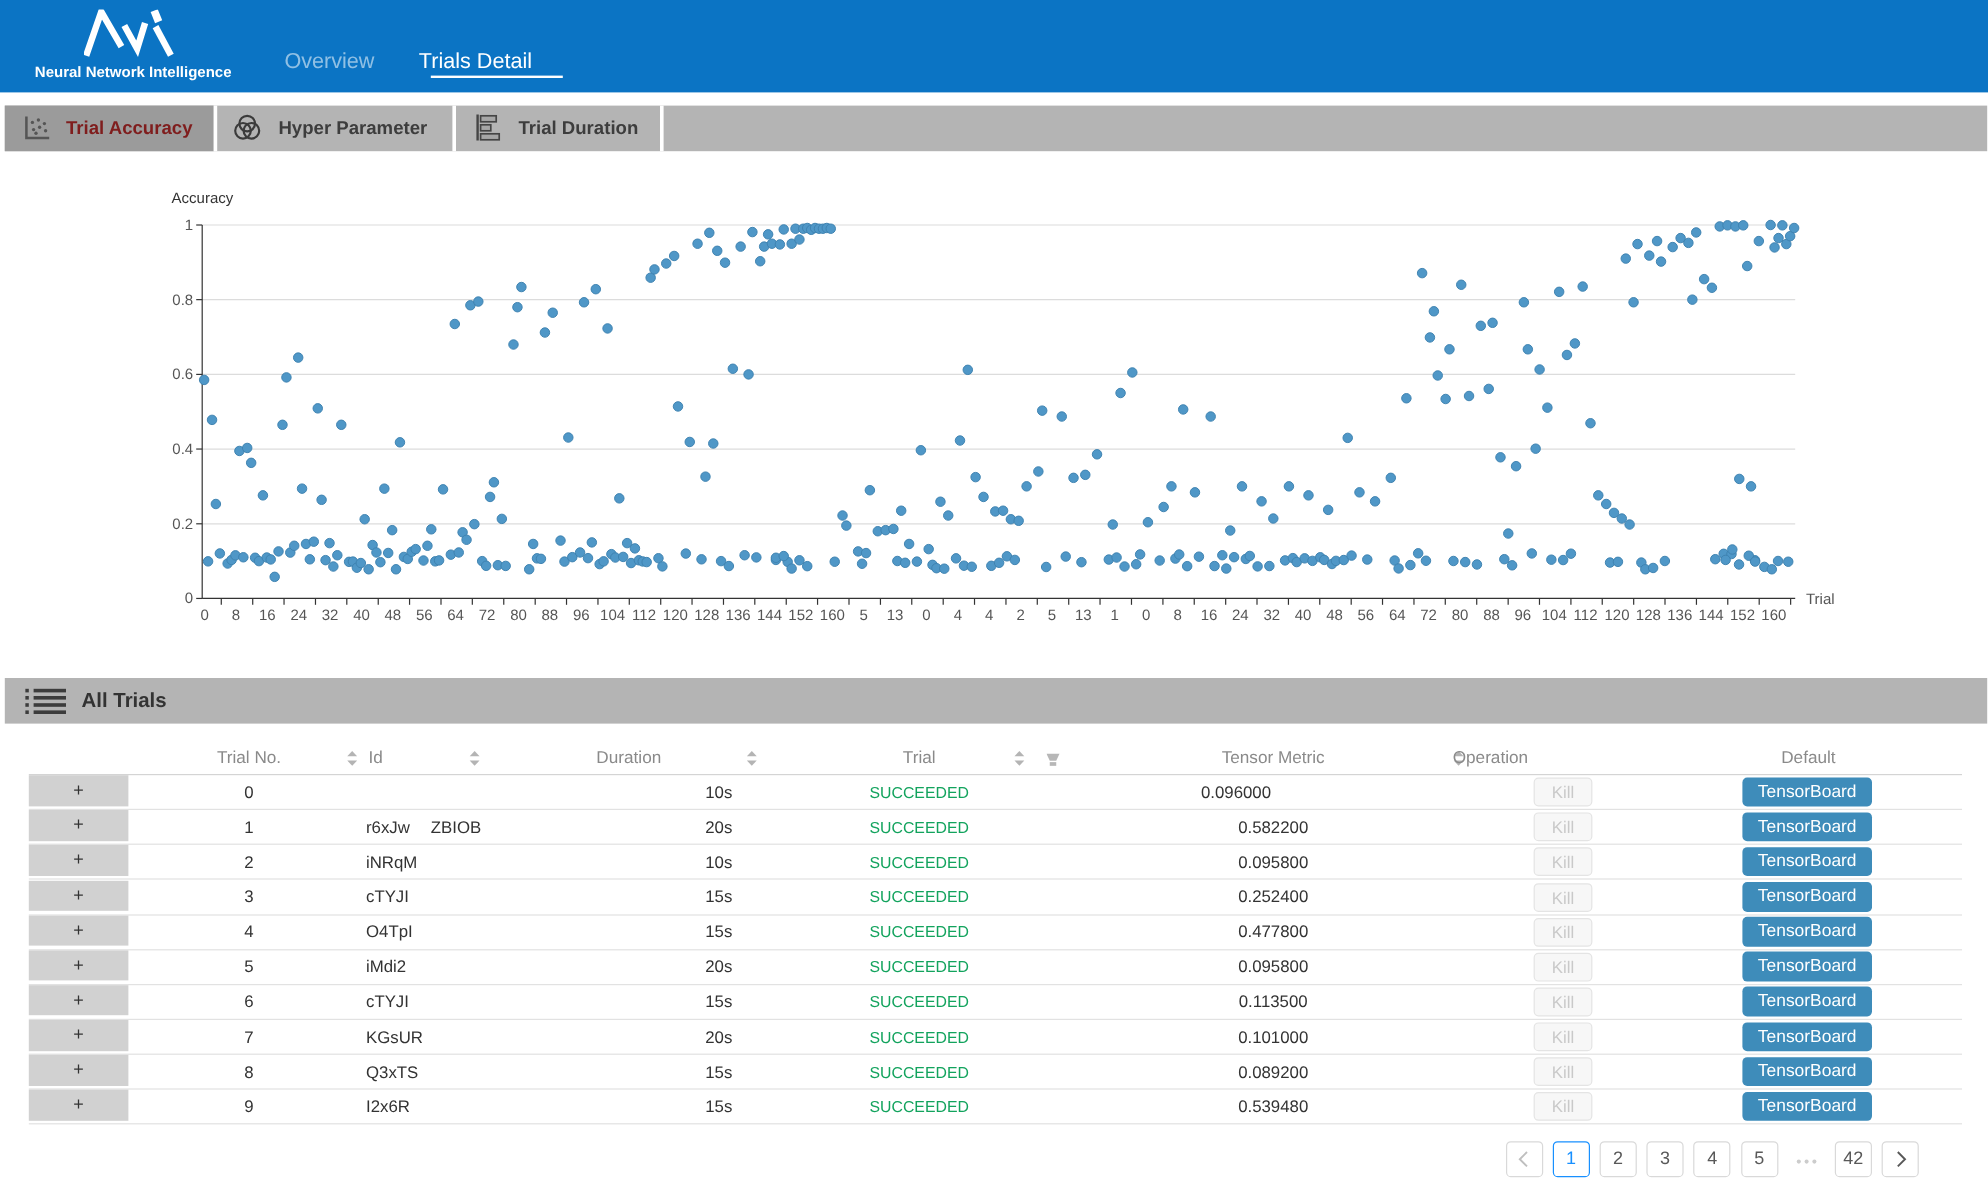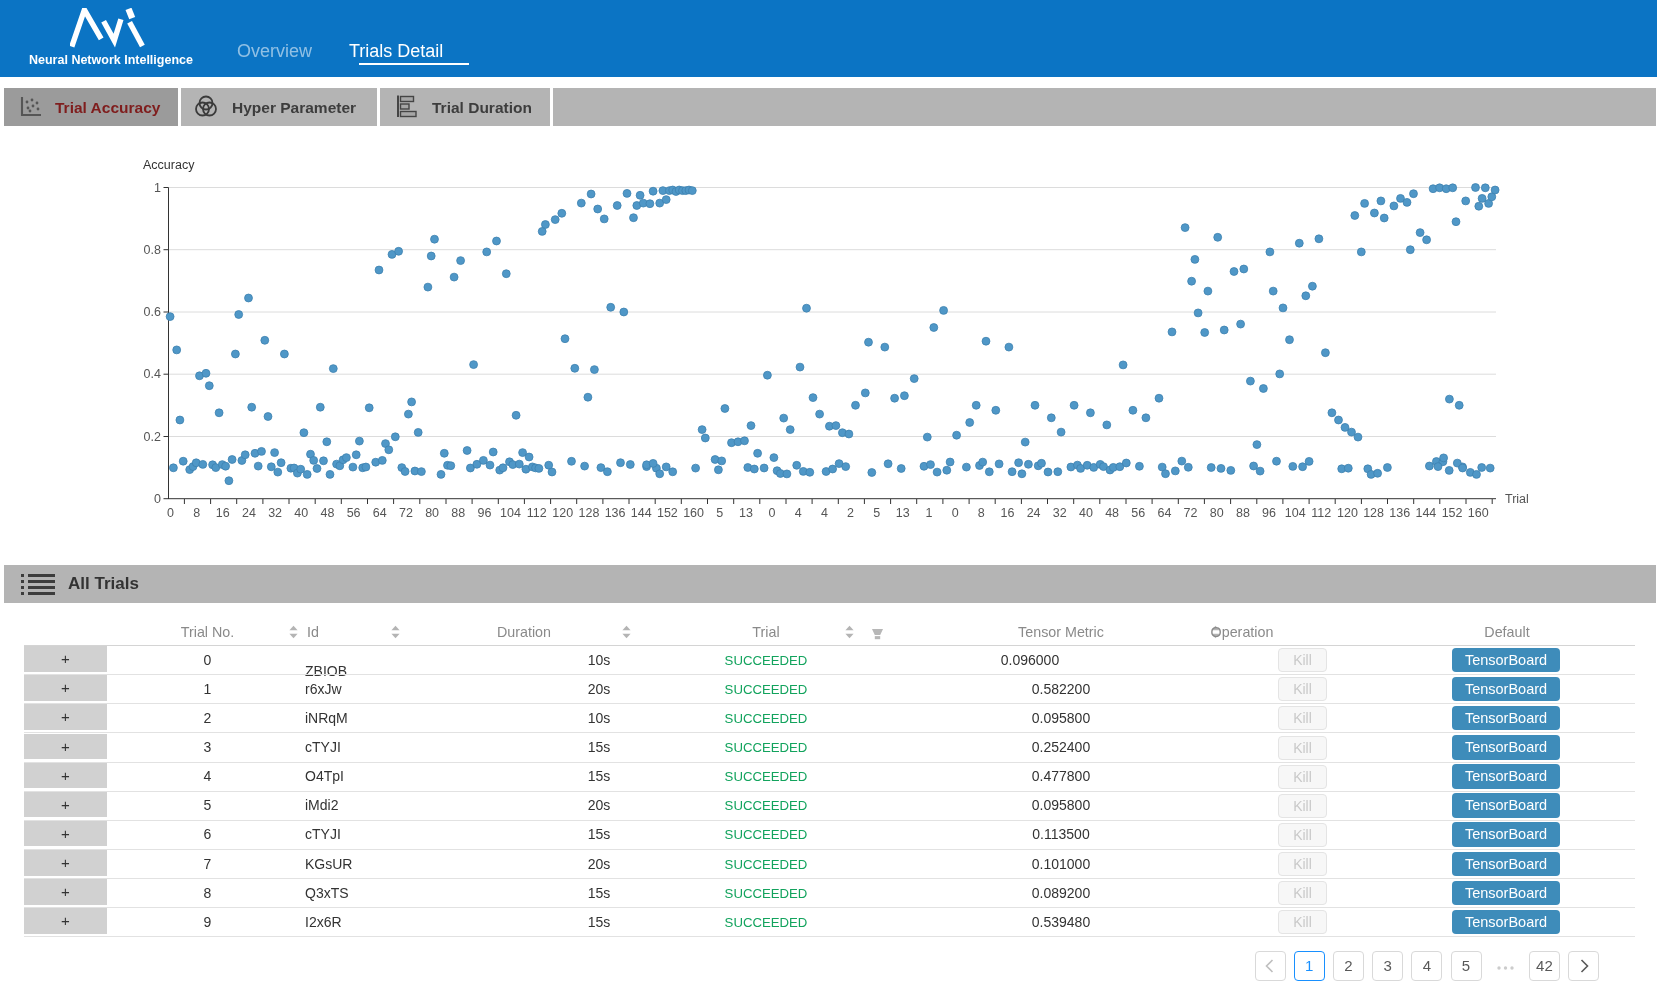--- a/index.html
+++ b/index.html
@@ -595,21 +595,21 @@
 <div style="position:absolute;left:1211px;top:624.5px;width:9px;height:14px"><svg width="9" height="14" viewBox="0 0 9 14">
       <path d="M4.5 0.8 L8.6 5.2 L0.4 5.2 Z" fill="#b4b4b4"></path>
       <path d="M4.5 13.2 L8.6 8.8 L0.4 8.8 Z" fill="#b4b4b4"></path>
     </svg></div>
 <div class="thead tc" style="left:1142px;width:200px">Operation</div>
 <div class="thead tc" style="left:1407px;width:200px">Default</div>
 <div class="hline"></div>
 
 <div class="exp" style="top:646.0px">+</div>
 <div class="cell tc" style="left:107px;width:201px;top:645.5px">0</div>
-<div class="cell" style="left:305px;width:150px;top:657px;text-align:left">ZBIOB</div>
+<div class="cell" style="left:305px;width:150px;top:675px;text-align:center">ZBIOB</div>
 <div class="cell tc" style="left:497px;width:204px;top:645.5px">10s</div>
 <div class="cell tc grn" style="left:666px;width:200px;top:645.5px">SUCCEEDED</div>
 <div class="cell tc" style="left:930px;width:200px;top:645.5px">0.096000</div>
 <div class="killbtn" style="top:648.0px">Kill</div>
 <div class="tbbtn" style="top:647.5px">TensorBoard</div>
 <div class="rline" style="top:674.1px"></div>
 
 <div class="exp" style="top:675.1px">+</div>
 <div class="cell tc" style="left:107px;width:201px;top:674.6px">1</div>
 <div class="cell" style="left:305px;width:150px;top:674.6px;text-align:left">r6xJw</div>

